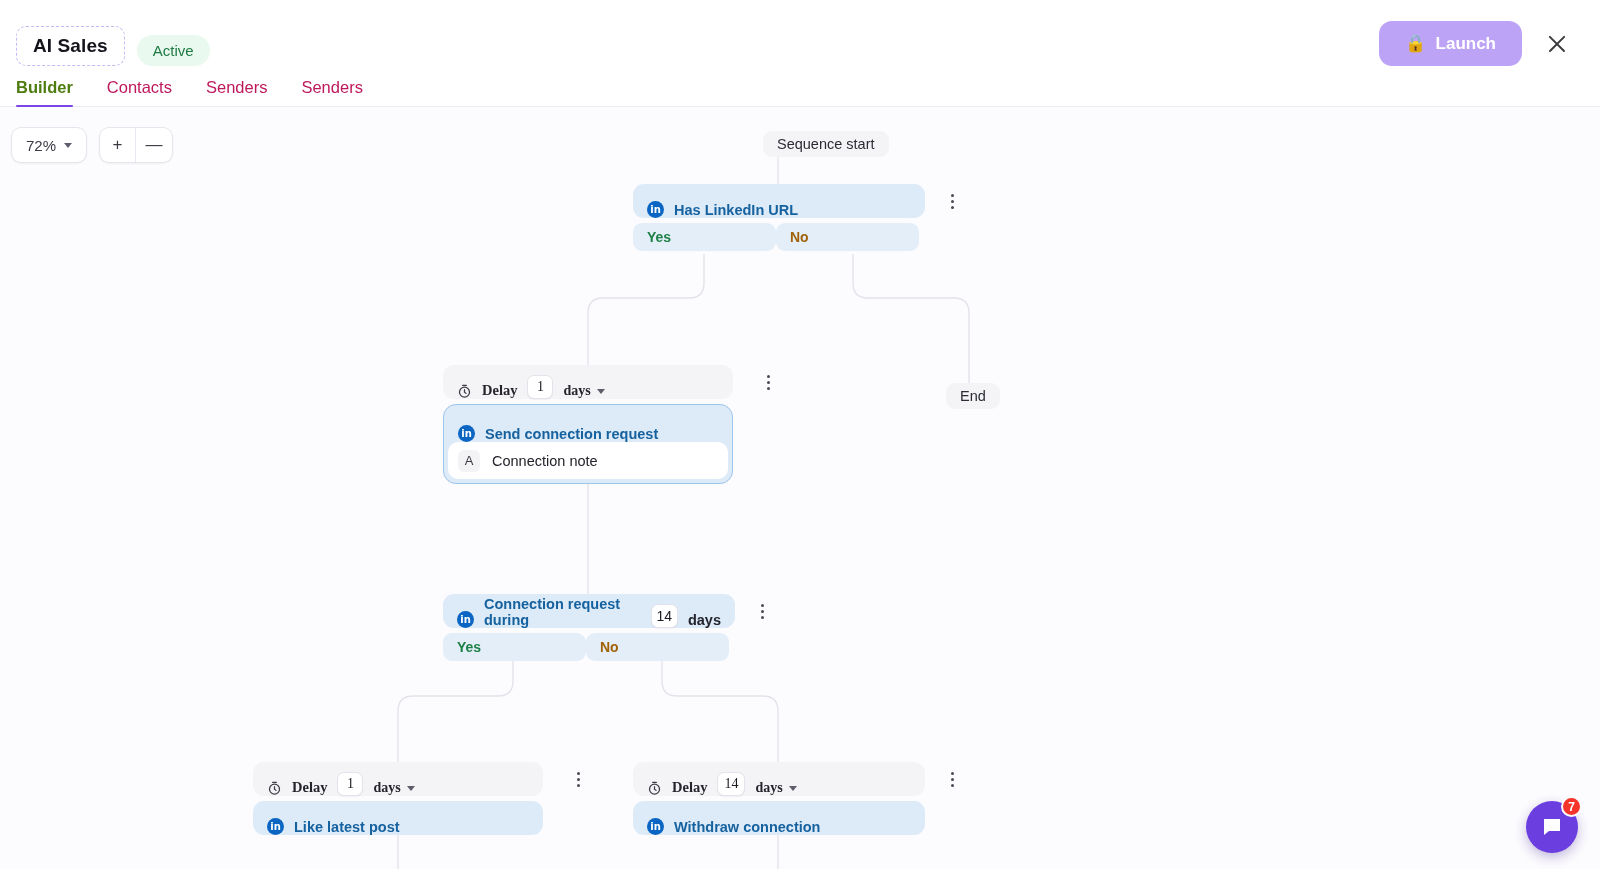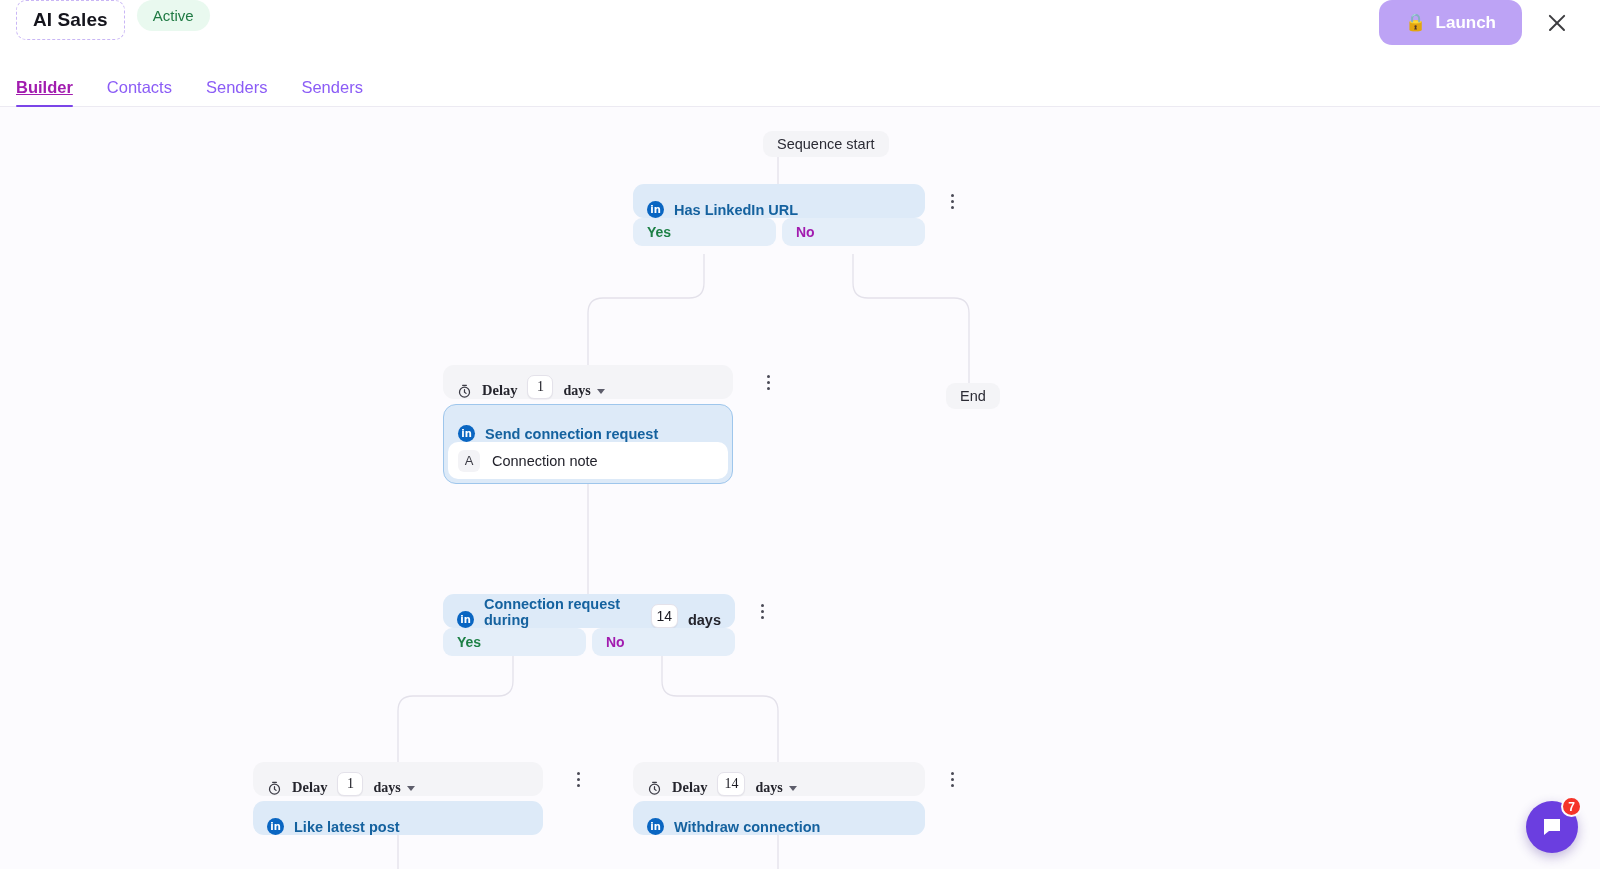--- a/index.html
+++ b/index.html
@@ -9,21 +9,21 @@
     background: #ffffff;
     overflow: hidden;
   }
 
   
   .topbar {
     position: relative;
     height: 66px;
     background: #ffffff;
     display: flex;
-    align-items: flex-start;
+    align-items: flex-end;
     padding: 0 16px;
   }
   .title-chip {
     border: 1px dashed #c9b6f5;
     border-radius: 10px;
     padding: 8px 16px;
     font-size: 19px;
     font-weight: bold;
     color: #14141c;
     background: #fff;
@@ -77,27 +77,27 @@
     display: flex;
     gap: 34px;
     padding: 0 16px;
     border-bottom: 1px solid #eceaf2;
     background: #fff;
     height: 41px;
     align-items: flex-end;
   }
   .tab {
     font-size: 16.5px;
-    color: #8b5cf6;
+    color: #be185d;
     padding-bottom: 11px;
     cursor: pointer;
     position: relative;
     line-height: 1;
   }
-  .tab.active { color: #a21caf; font-weight: bold; text-decoration: underline; }
+  .tab.active { color: #4d7c0f; font-weight: bold; }
   .tab.active::after {
     content: ""; position: absolute;
     left: 0; right: 0; bottom: -1px; height: 2.5px;
     background: #7b45e8; border-radius: 2px;
   }
 
   
   .canvas {
     position: relative;
     width: 1600px;
@@ -164,33 +164,33 @@
     font-weight: bold;
     color: #15629f;
     cursor: pointer;
   }
   .card-head.plain {
     background: #f4f4f7;
     color: #24242c;
     font-weight: bold;
     font-family: Liberation Serif, serif;
   }
-  .branch-row { display: flex; gap: 6px; }
+  .branch-row { display: flex; margin-top: 5px; }
   .branch {
     background: #e4eef9;
     border-radius: 9px;
     height: 28px;
     display: flex; align-items: center;
     padding: 0 14px;
     font-size: 14px;
     font-weight: bold;
     cursor: pointer;
   }
   .branch.yes { color: #1d8046; }
-  .branch.no  { color: #a21caf; }
+  .branch.no  { color: #a16207; }
 
   .kebab {
     position: absolute;
     width: 18px; height: 26px;
     display: flex; flex-direction: column;
     align-items: center; justify-content: center; gap: 3px;
     cursor: pointer;
   }
   .kebab span {
     width: 3px; height: 3px; border-radius: 50%; background: #4a4a56;
@@ -297,20 +297,30 @@
 
 <div class="tabs">
   <div class="tab active">Builder</div>
   <div class="tab">Contacts</div>
   <div class="tab">Senders</div>
   <div class="tab">Senders</div>
 </div>
 
 <div class="canvas">
 
+  <div class="zoom-controls">
+    <div class="zoom-level">
+      <span>72%</span>
+      <span class="chev"></span>
+    </div>
+    <div class="zoom-btns">
+      <div>+</div>
+      <div>—</div>
+    </div>
+  </div>
 
   <svg class="edges" width="1600" height="762" viewBox="0 0 1600 762" fill="none">
     <g stroke="#e3e1ea" stroke-width="1.3" fill="none">
 
       <path d="M778 37 L778 77"></path>
 
       <path d="M704 147 L704 176 Q704 191 689 191 L603 191 Q588 191 588 206 L588 258"></path>
 
       <path d="M853 147 L853 176 Q853 191 868 191 L954 191 Q969 191 969 206 L969 276"></path>
 

